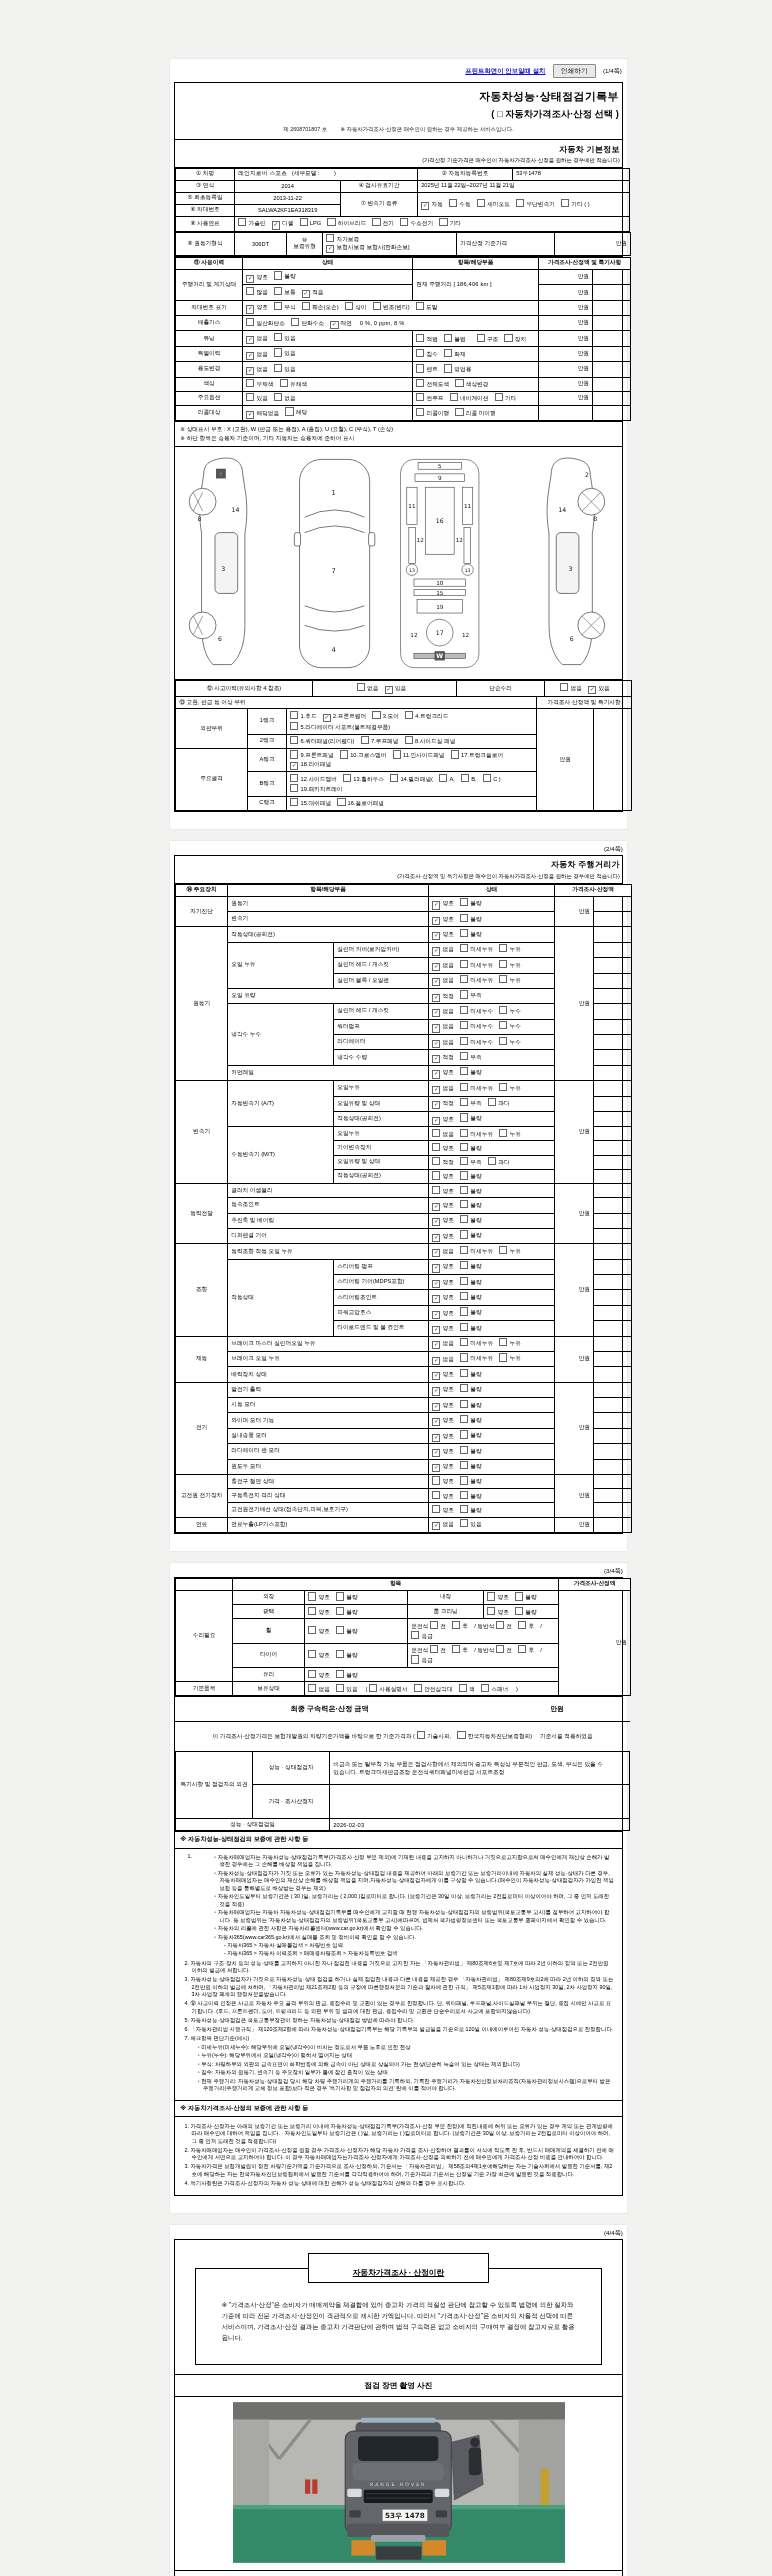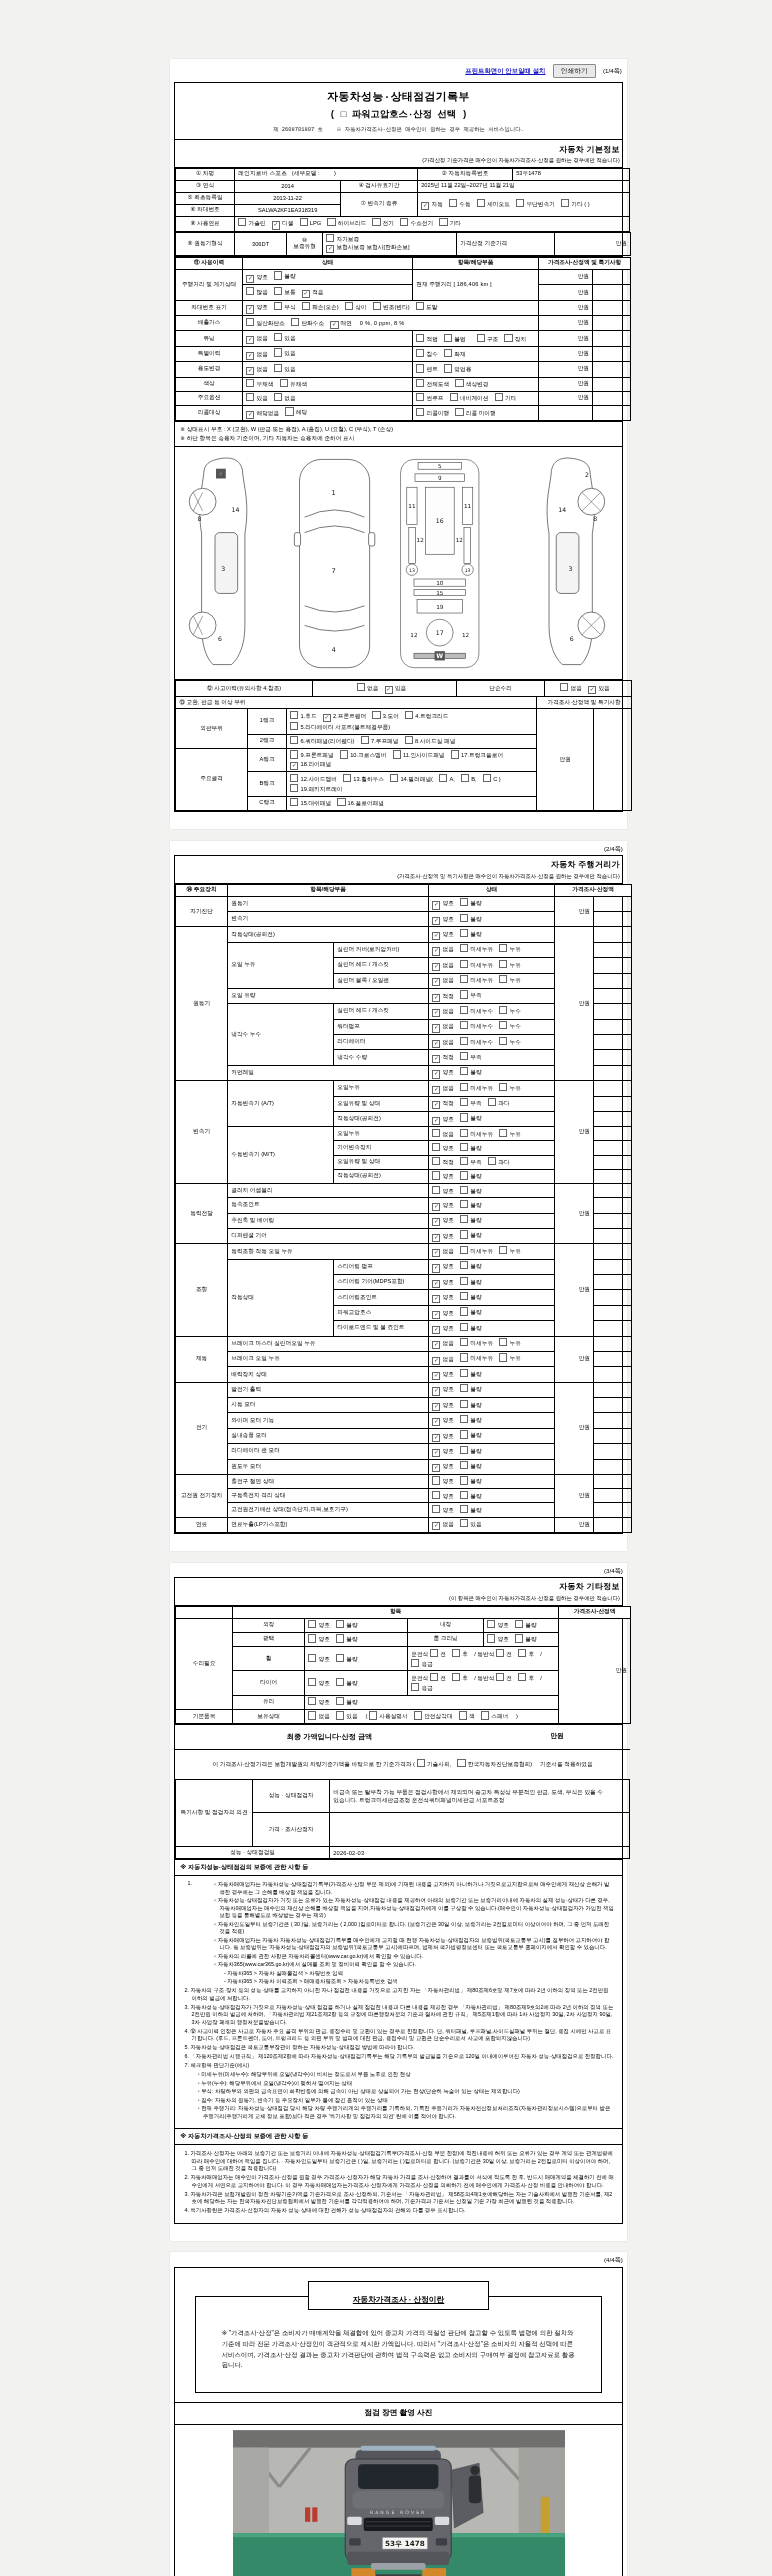--- a/index.html
+++ b/index.html
@@ -27,21 +27,21 @@
   td.price{text-align:right;}
   td.center{text-align:center;}
   .b{font-weight:bold;}
   
   .checks{display:inline;}
   .opt{display:inline-block; margin-right:6.2px; white-space:nowrap;}
   .cb{display:inline-block; width:6.2px; height:6.2px; border:0.5px solid #666; background:#fff; margin-right:2.1px;
       vertical-align:-1px; font-size:5.7px; line-height:5.7px; text-align:center; color:#111; font-weight:bold;}
   .lbl{font-size:5.7px;}
   
-  .title-box{border:1px solid #000; text-align:center; padding:7.2px 3.1px 6.2px 3.1px;font-family:Liberation Mono, monospace;}
+  .title-box{border:1px solid #000; text-align:right; padding:7.2px 3.1px 6.2px 3.1px;}
   .doc-title{font-size:10.8px; font-weight:bold; letter-spacing:0.5px;}
   .doc-subtitle{font-size:9.3px; font-weight:bold; margin-top:3.1px;}
   .doc-no-row{display:flex; justify-content:center; gap:13.4px; margin-top:5.2px; font-size:5.4px; color:#222;}
   
   .acc-notes{border-bottom:1px solid #000; padding:3.1px 5.2px; font-size:5.7px; line-height:8.8px;}
   .diagram-wrap{padding:4.1px 2.1px; border-bottom:1px solid #000; text-align:center;}
   svg text{font-family:"DejaVu Sans",sans-serif;}
   
   .notice-head{font-size:6.2px; font-weight:bold; padding:3.1px 5.2px; border-bottom:0.5px solid #000;}
   .notice-body{padding:4.1px 7.2px 6.2px 9.3px; font-size:5.4px; line-height:7.5px;}
@@ -68,21 +68,21 @@
 
   <div class="sheet">
     <div class="toolbar">
       <a>프린트화면이 안보일때 설치</a>
       <button class="btn-print">인쇄하기</button>
       <span class="page-ind">(1/4쪽)</span>
     </div>
 
     <div class="title-box">
       <div class="doc-title">자동차성능·상태점검기록부</div>
-      <div class="doc-subtitle">( □ 파워고압호스·산정 선택 )</div>
+      <div class="doc-subtitle">( □ 자동차가격조사·산정 선택 )</div>
       <div class="doc-no-row">
         <span>제 2608701807 호</span>
         <span>※ 자동차가격조사·산정은 매수인이 원하는 경우 제공하는 서비스입니다.</span>
       </div>
     </div>
 
     <div class="sec">
       <div class="sec-head">
         <div class="sec-title">자동차 기본정보</div>
         <div class="sec-note">(가격산정 기준가격은 매수인이 자동차가격조사·산정을 원하는 경우에만 적습니다)</div>
@@ -653,24 +653,20 @@
         </table>
     </div>
   </div>
 
   <div class="sheet">
     <div class="ind-row">
         <span class="page-ind">(3/4쪽)</span>
       </div>
 
     <div class="sec">
-      <div class="sec-head">
-        <div class="sec-title">자동차 기타정보</div>
-        <div class="sec-note">(이 항목은 매수인이 자동차가격조사·산정을 원하는 경우에만 적습니다)</div>
-      </div>
       <table>
         <colgroup>
             <col style="width:57px">
             <col style="width:72px">
             <col style="width:103px">
             <col style="width:76px">
             <col style="width:75px">
             <col style="width:72px">
           </colgroup>
         <tbody>
@@ -728,21 +724,21 @@
     </div>
 
     <div class="sec">
       <table>
         <colgroup>
             <col style="width:309px">
             <col style="width:146px">
           </colgroup>
         <tbody>
             <tr style="height:24px">
-          <td class="center" style="border:none"><span class="b" style="font-size:7.2px">최종 가액입니다·산정 금액</span></td>
+          <td class="center" style="border:none"><span class="b" style="font-size:7.2px">최종 구속력은·산정 금액</span></td>
           <td class="center" style="border:none"><span class="b" style="font-size:6.7px">만원</span></td>
         </tr>
         <tr style="height:30px">
           <td colspan="2" class="center" style="border-left:none;border-right:none">
             <span>이 가격조사·산정가격은 보험개발원의 차량기준가액을 바탕으로 한 기준가격과 (</span>
             <span class="checks"><span class="opt"><span class="cb"></span><span class="lbl">기술사회,</span></span><span class="opt"><span class="cb"></span><span class="lbl">한국자동차진단보증협회)</span></span></span>
             <span>기준서를 적용하였음</span>
           </td>
         </tr>
       </tbody>

